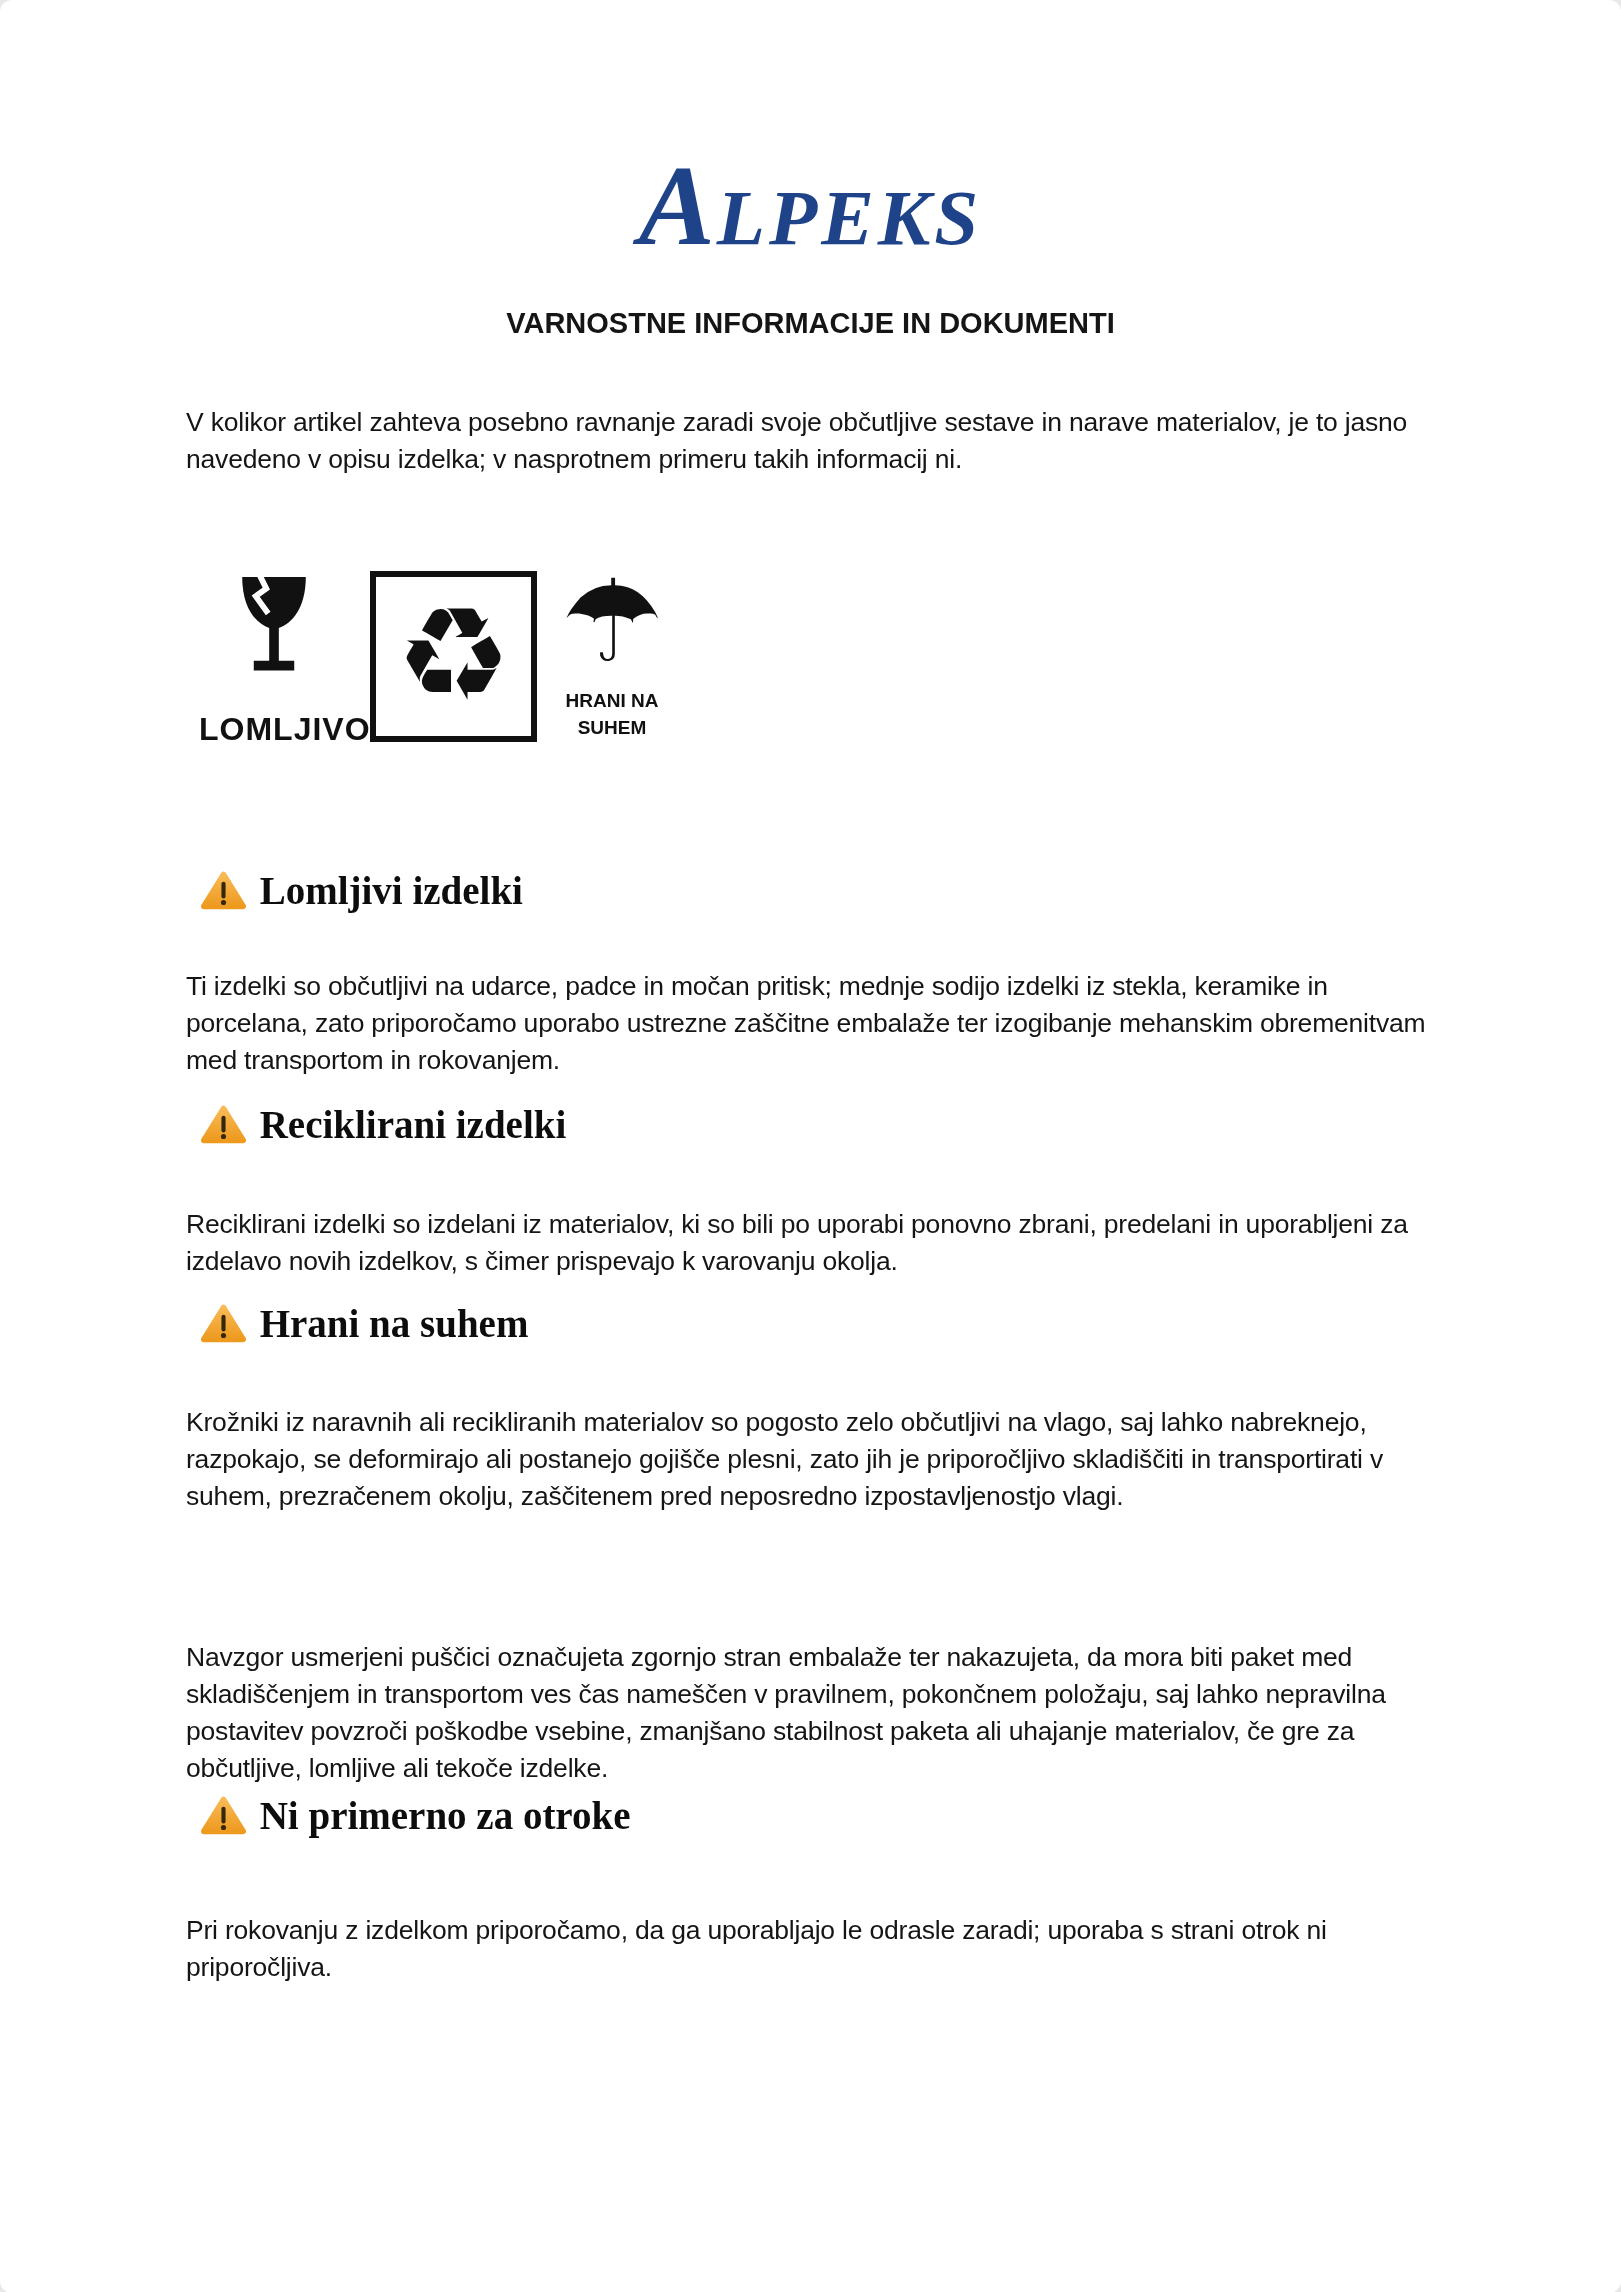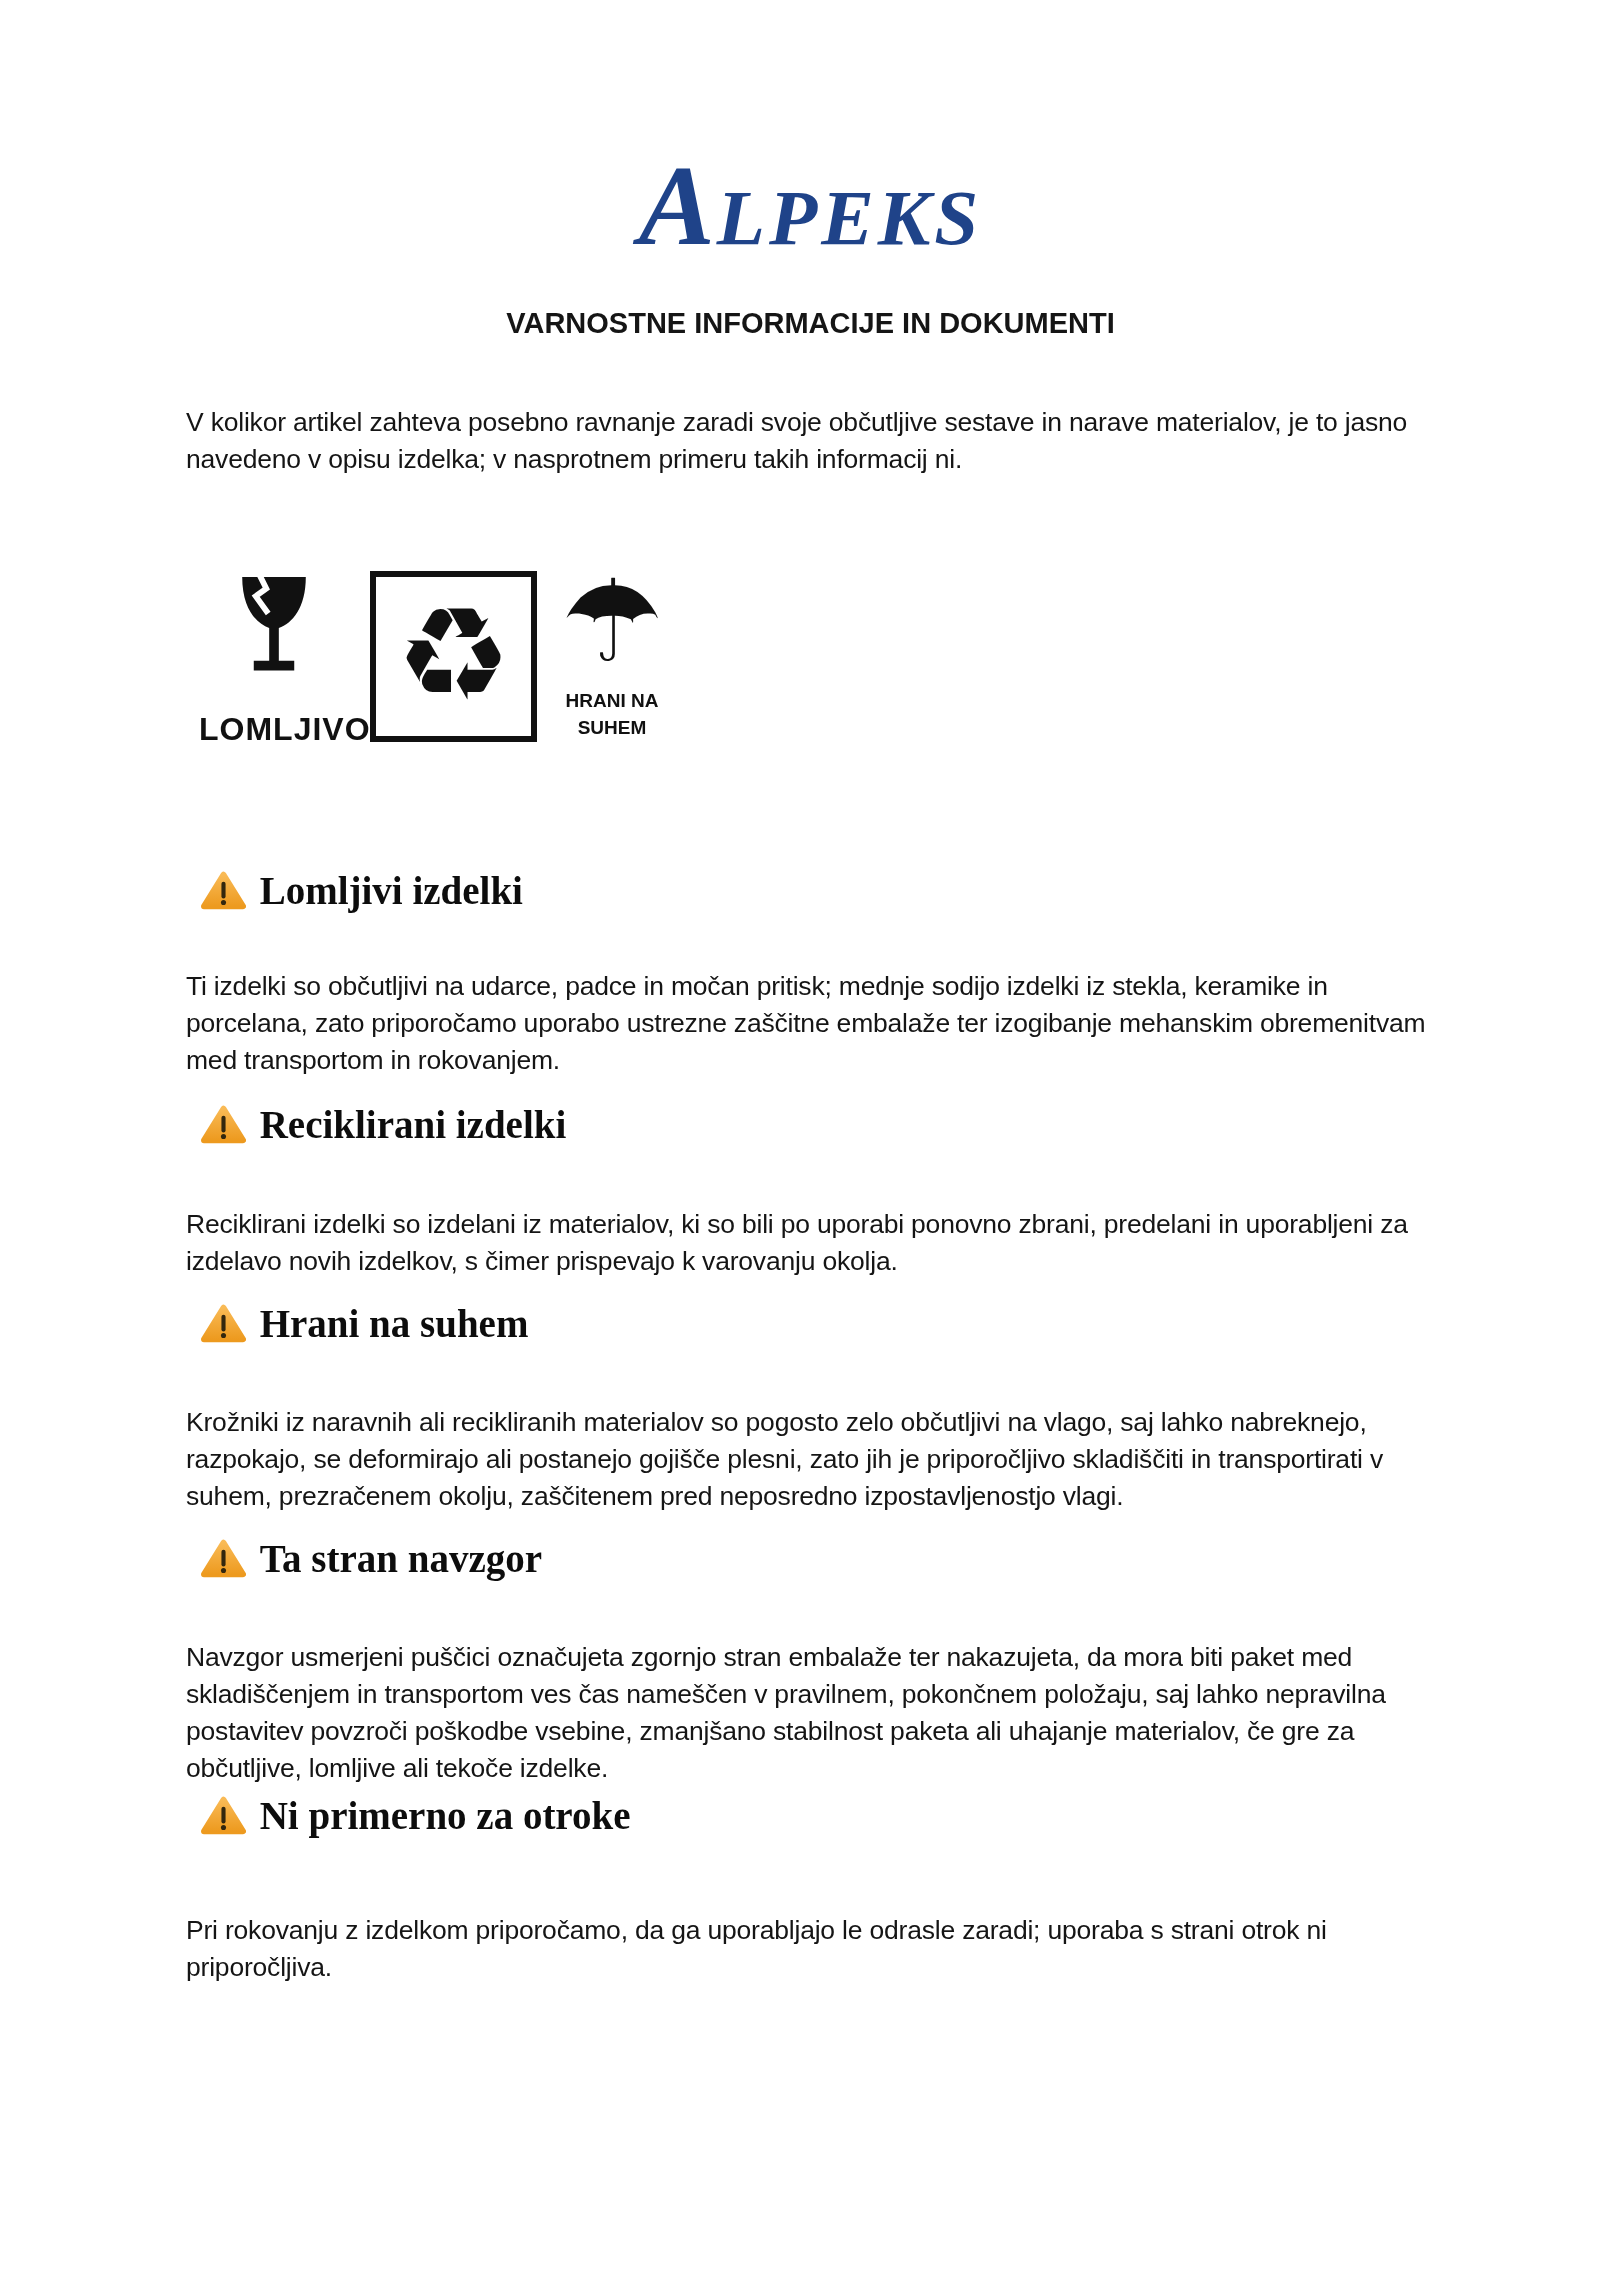--- a/index.html
+++ b/index.html
@@ -5,20 +5,21 @@
   html, body { margin:0; padding:0; background:#e8e8e8; }
   .page {
     position: relative;
     width: 1621px;
     height: 2293px;
     background: #ffffff;
     font-family: "Liberation Sans", sans-serif;
     color: #151515;
     overflow: hidden;
     margin: 0 auto;
+    border-radius: 12px;
   }
 
   
   .logo {
     position: absolute;
     top: 149px; left: 0; width: 100%;
     text-align: center;
     font-family: "Liberation Serif", serif;
     font-style: italic;
     font-weight: bold;
@@ -180,34 +181,20 @@
       </linearGradient>
         </defs>
       <path d="M30 5 L56 47 H4 Z" fill="url(#wg3)" stroke="url(#wg3)" stroke-width="8" stroke-linejoin="round"></path>
       <path d="M30 17 V34" stroke="#33270e" stroke-width="5.5" stroke-linecap="round"></path>
       <circle cx="30" cy="42" r="3.4" fill="#33270e"></circle>
     </svg>
     <span>Hrani na suhem</span>
   </div>
   <p class="section-body p3">Krožniki iz naravnih ali recikliranih materialov so pogosto zelo občutljivi na vlago, saj lahko nabreknejo, razpokajo, se deformirajo ali postanejo gojišče plesni, zato jih je priporočljivo skladiščiti in transportirati v suhem, prezračenem okolju, zaščitenem pred neposredno izpostavljenostjo vlagi.</p>
 
-  <div class="section-heading h4">
-    <svg class="warning-icon" viewBox="0 0 60 52" aria-hidden="true">
-      <defs>
-          <linearGradient id="wg4" x1="0" y1="0" x2="0" y2="1">
-        <stop offset="0" stop-color="#F9BA55"></stop>
-            <stop offset="1" stop-color="#ED9A1F"></stop>
-      </linearGradient>
-        </defs>
-      <path d="M30 5 L56 47 H4 Z" fill="url(#wg4)" stroke="url(#wg4)" stroke-width="8" stroke-linejoin="round"></path>
-      <path d="M30 17 V34" stroke="#33270e" stroke-width="5.5" stroke-linecap="round"></path>
-      <circle cx="30" cy="42" r="3.4" fill="#33270e"></circle>
-    </svg>
-    <span>Ta stran navzgor</span>
-  </div>
   <p class="section-body p4">Navzgor usmerjeni puščici označujeta zgornjo stran embalaže ter nakazujeta, da mora biti paket med skladiščenjem in transportom ves čas nameščen v pravilnem, pokončnem položaju, saj lahko nepravilna postavitev povzroči poškodbe vsebine, zmanjšano stabilnost paketa ali uhajanje materialov, če gre za občutljive, lomljive ali tekoče izdelke.</p>
 
   <div class="section-heading h5">
     <svg class="warning-icon" viewBox="0 0 60 52" aria-hidden="true">
       <defs>
           <linearGradient id="wg5" x1="0" y1="0" x2="0" y2="1">
         <stop offset="0" stop-color="#F9BA55"></stop>
             <stop offset="1" stop-color="#ED9A1F"></stop>
       </linearGradient>
         </defs>

